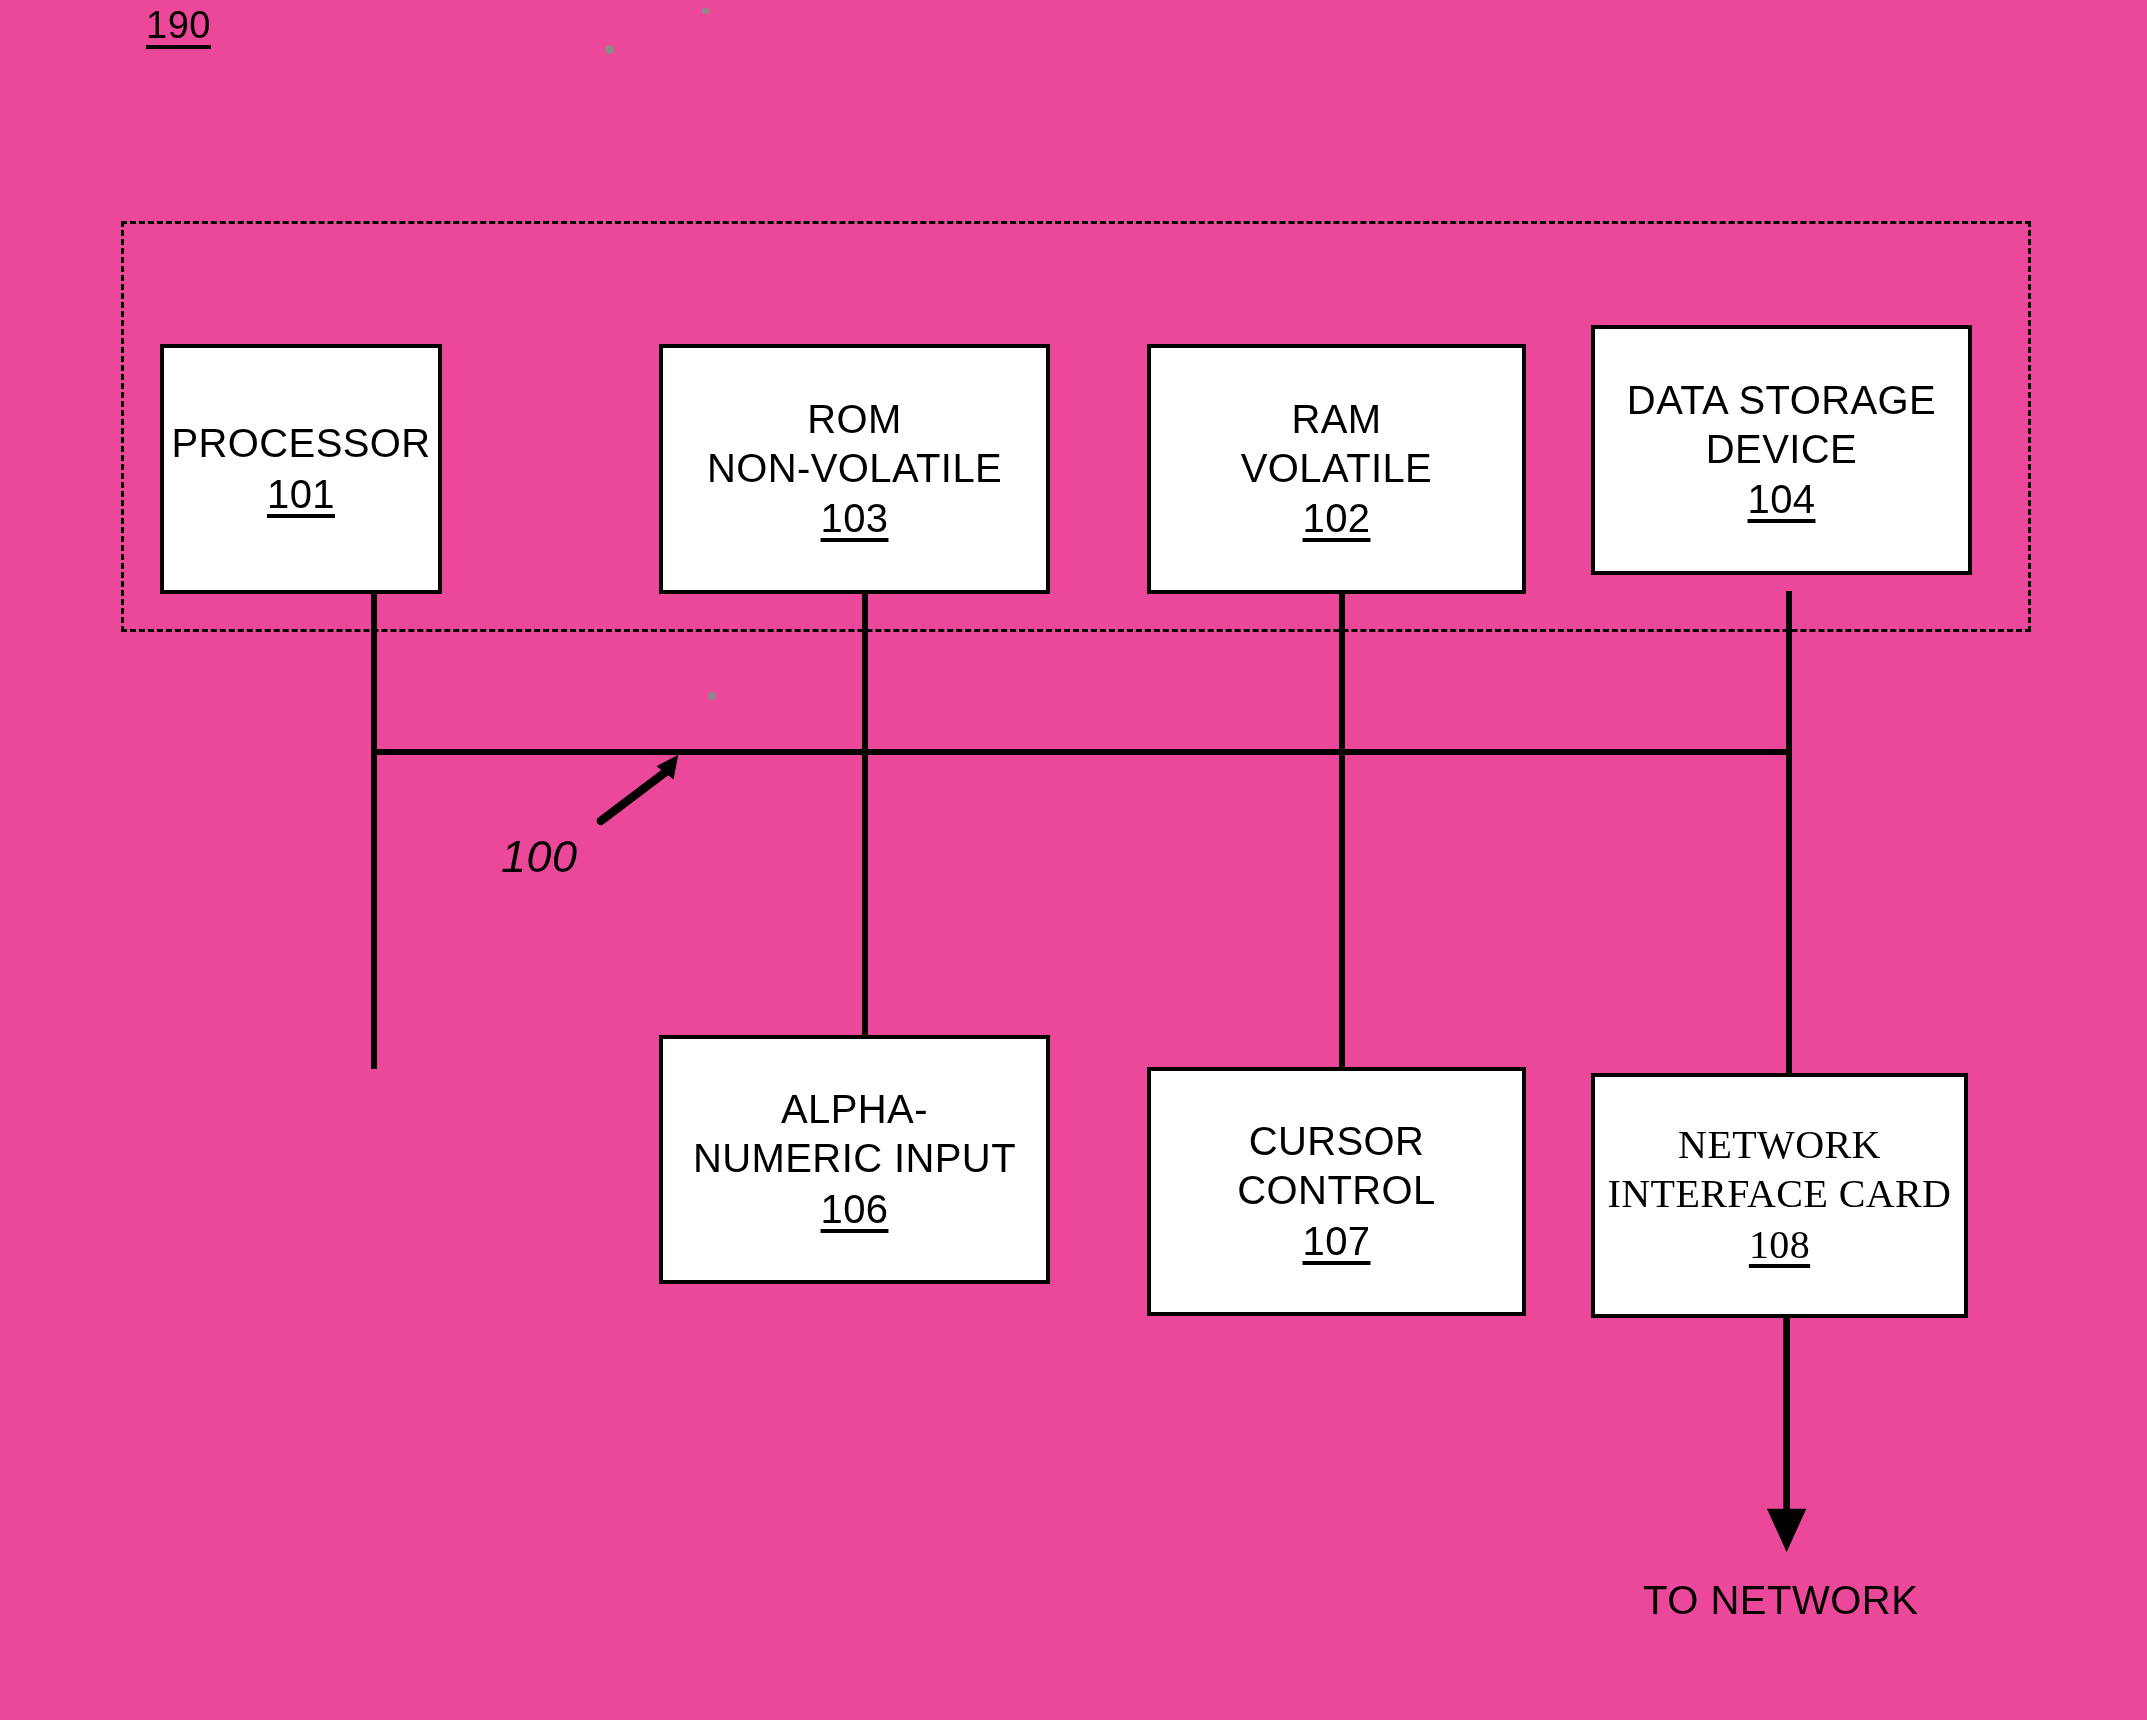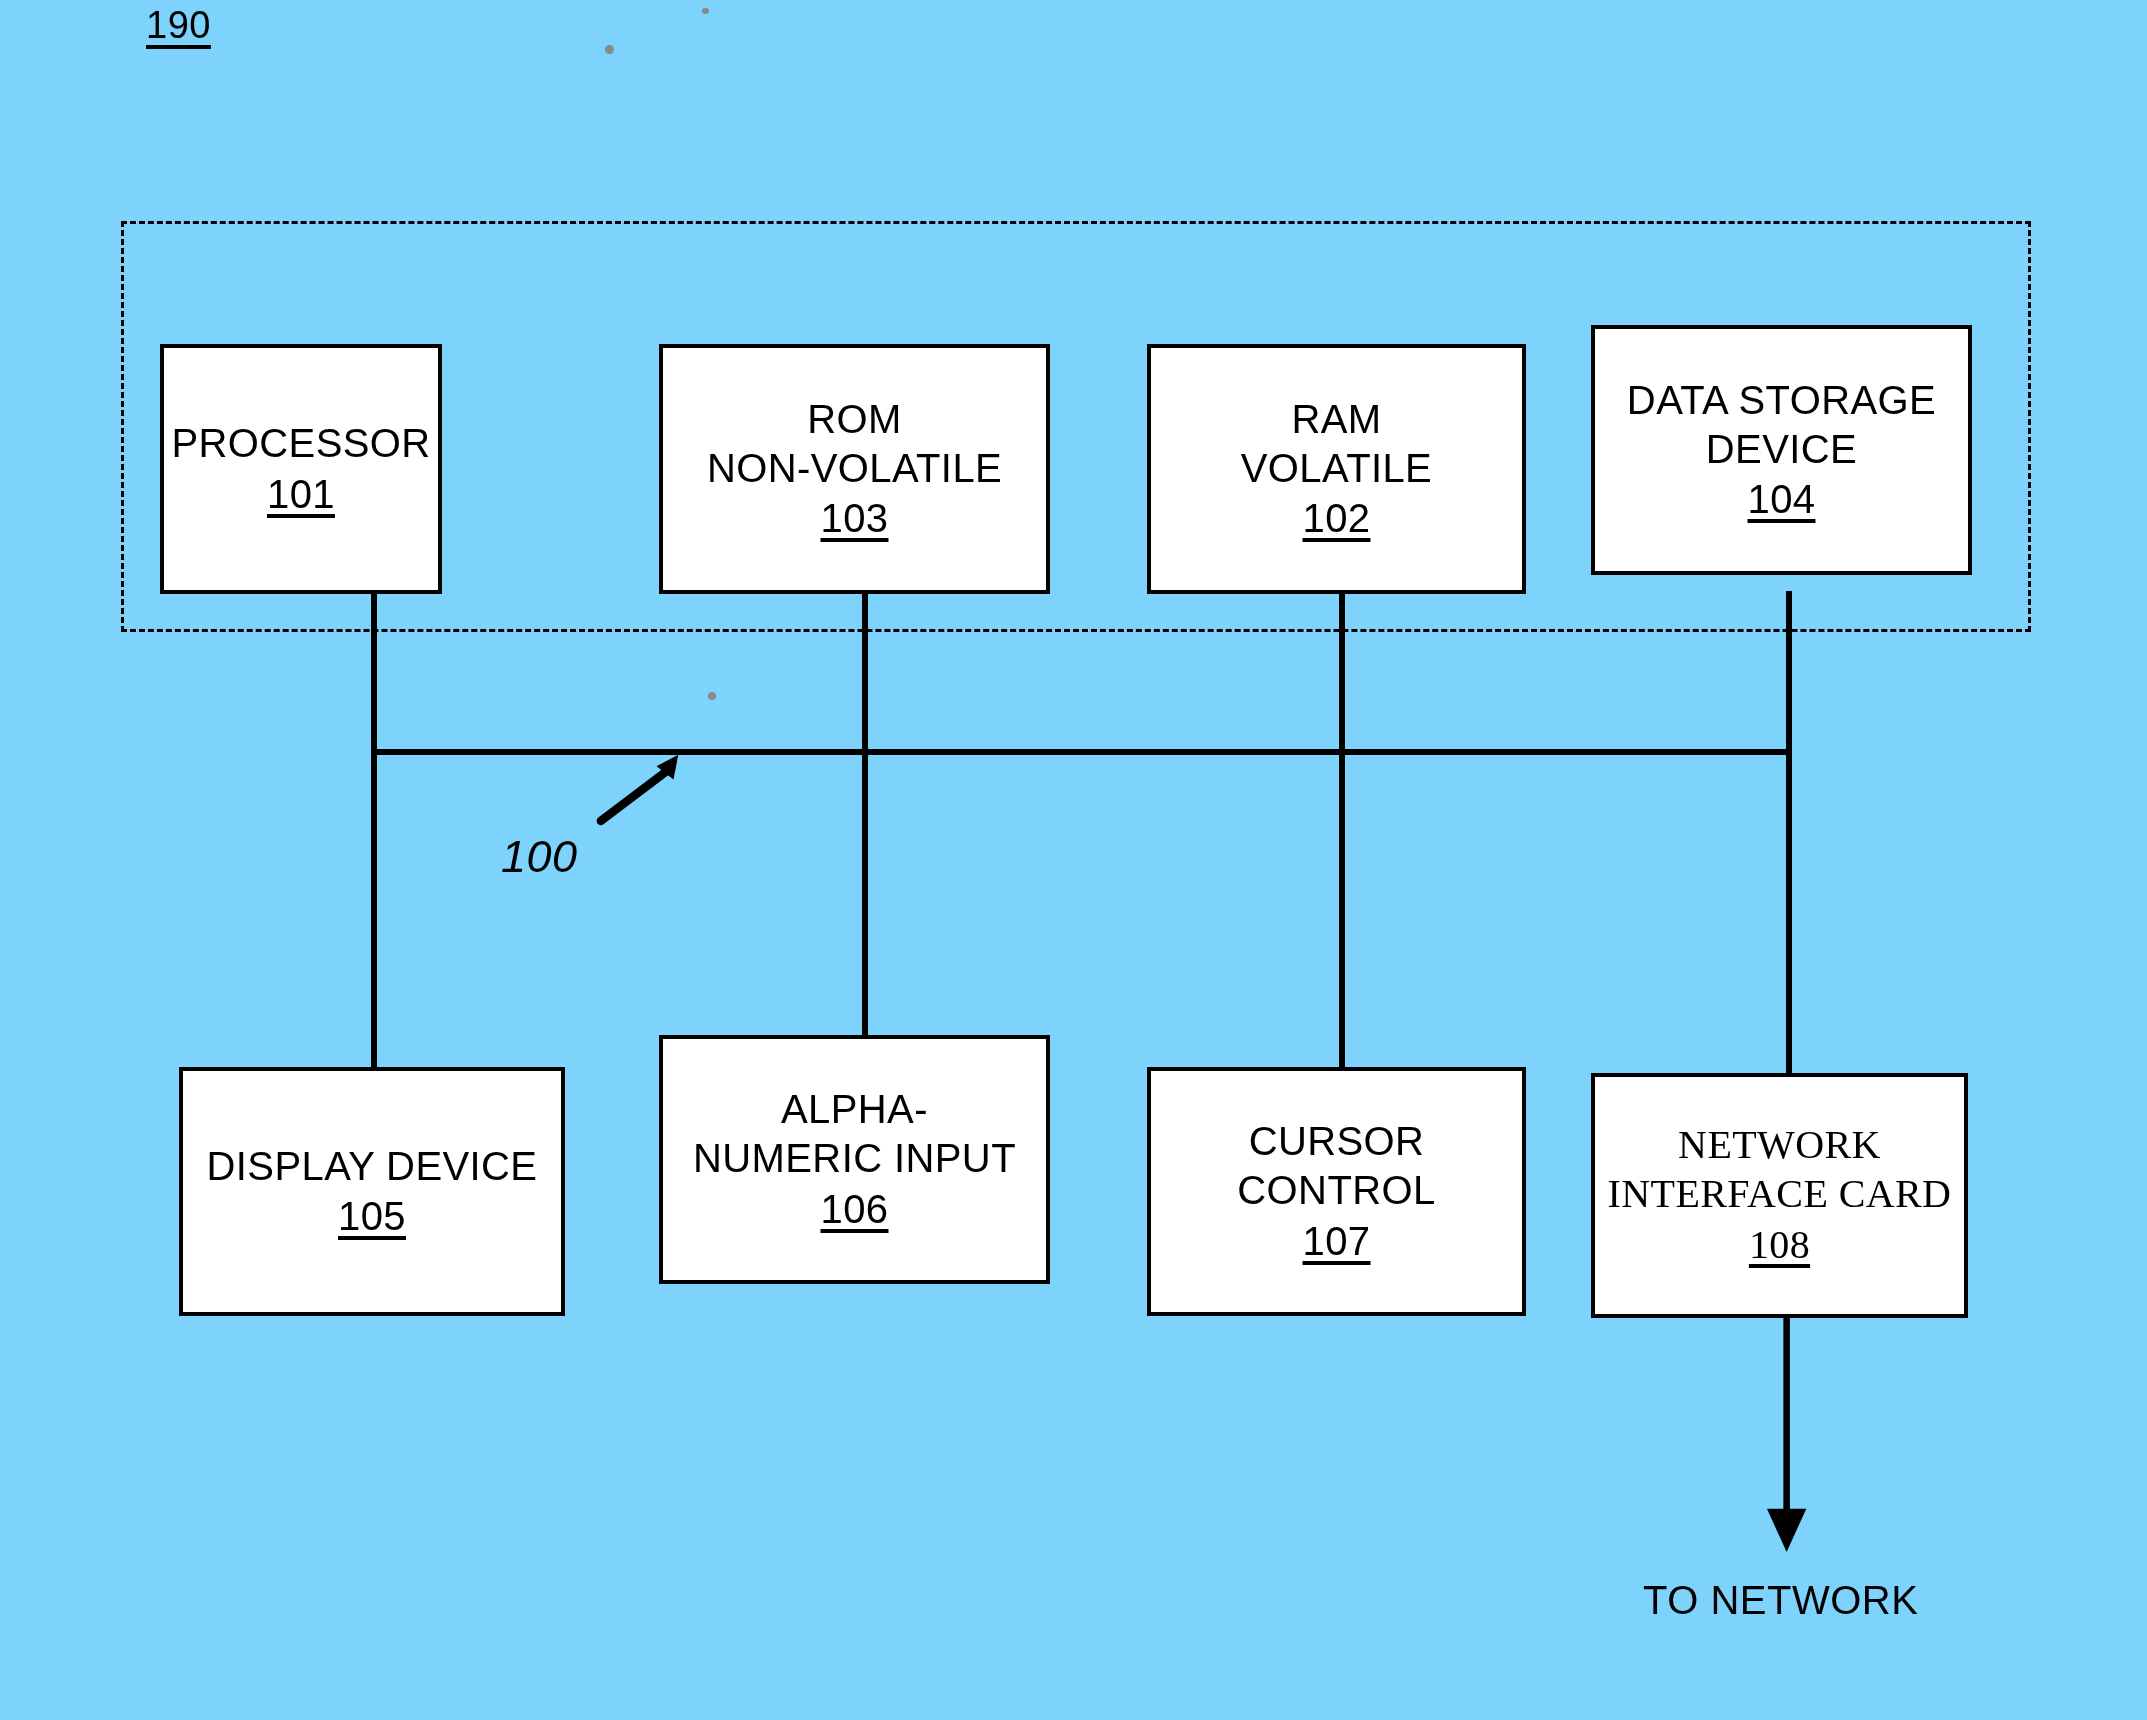--- a/index.html
+++ b/index.html
@@ -9,21 +9,21 @@
     background: #ffffff;
   }
   body {
     font-family: "Liberation Sans", "DejaVu Sans", sans-serif;
     color: #000000;
   }
   #canvas {
     position: relative;
     width: 2148px;
     height: 1720px;
-    background: #7dd3fc;
+    background: #ec4899;
     overflow: hidden;
   }
 
   
   .fig-ref {
     position: absolute;
     font-size: 38px;
     letter-spacing: 0.5px;
     text-decoration: underline;
     text-underline-offset: 6.6px;
@@ -158,24 +158,20 @@
 VOLATILE</div>
     <div class="box-num">102</div>
   </div>
 
   <div class="box" style="left:1591px; top:325px; width:381px; height:250px;">
     <div class="box-title">DATA STORAGE
 DEVICE</div>
     <div class="box-num">104</div>
   </div>
 
-  <div class="box" style="left:179px; top:1067px; width:386px; height:249px;">
-    <div class="box-title">DISPLAY DEVICE</div>
-    <div class="box-num">105</div>
-  </div>
 
   <div class="box" style="left:659px; top:1035px; width:391px; height:249px;">
     <div class="box-title">ALPHA-
 NUMERIC INPUT</div>
     <div class="box-num">106</div>
   </div>
 
   <div class="box" style="left:1147px; top:1067px; width:379px; height:249px;">
     <div class="box-title">CURSOR
 CONTROL</div>

